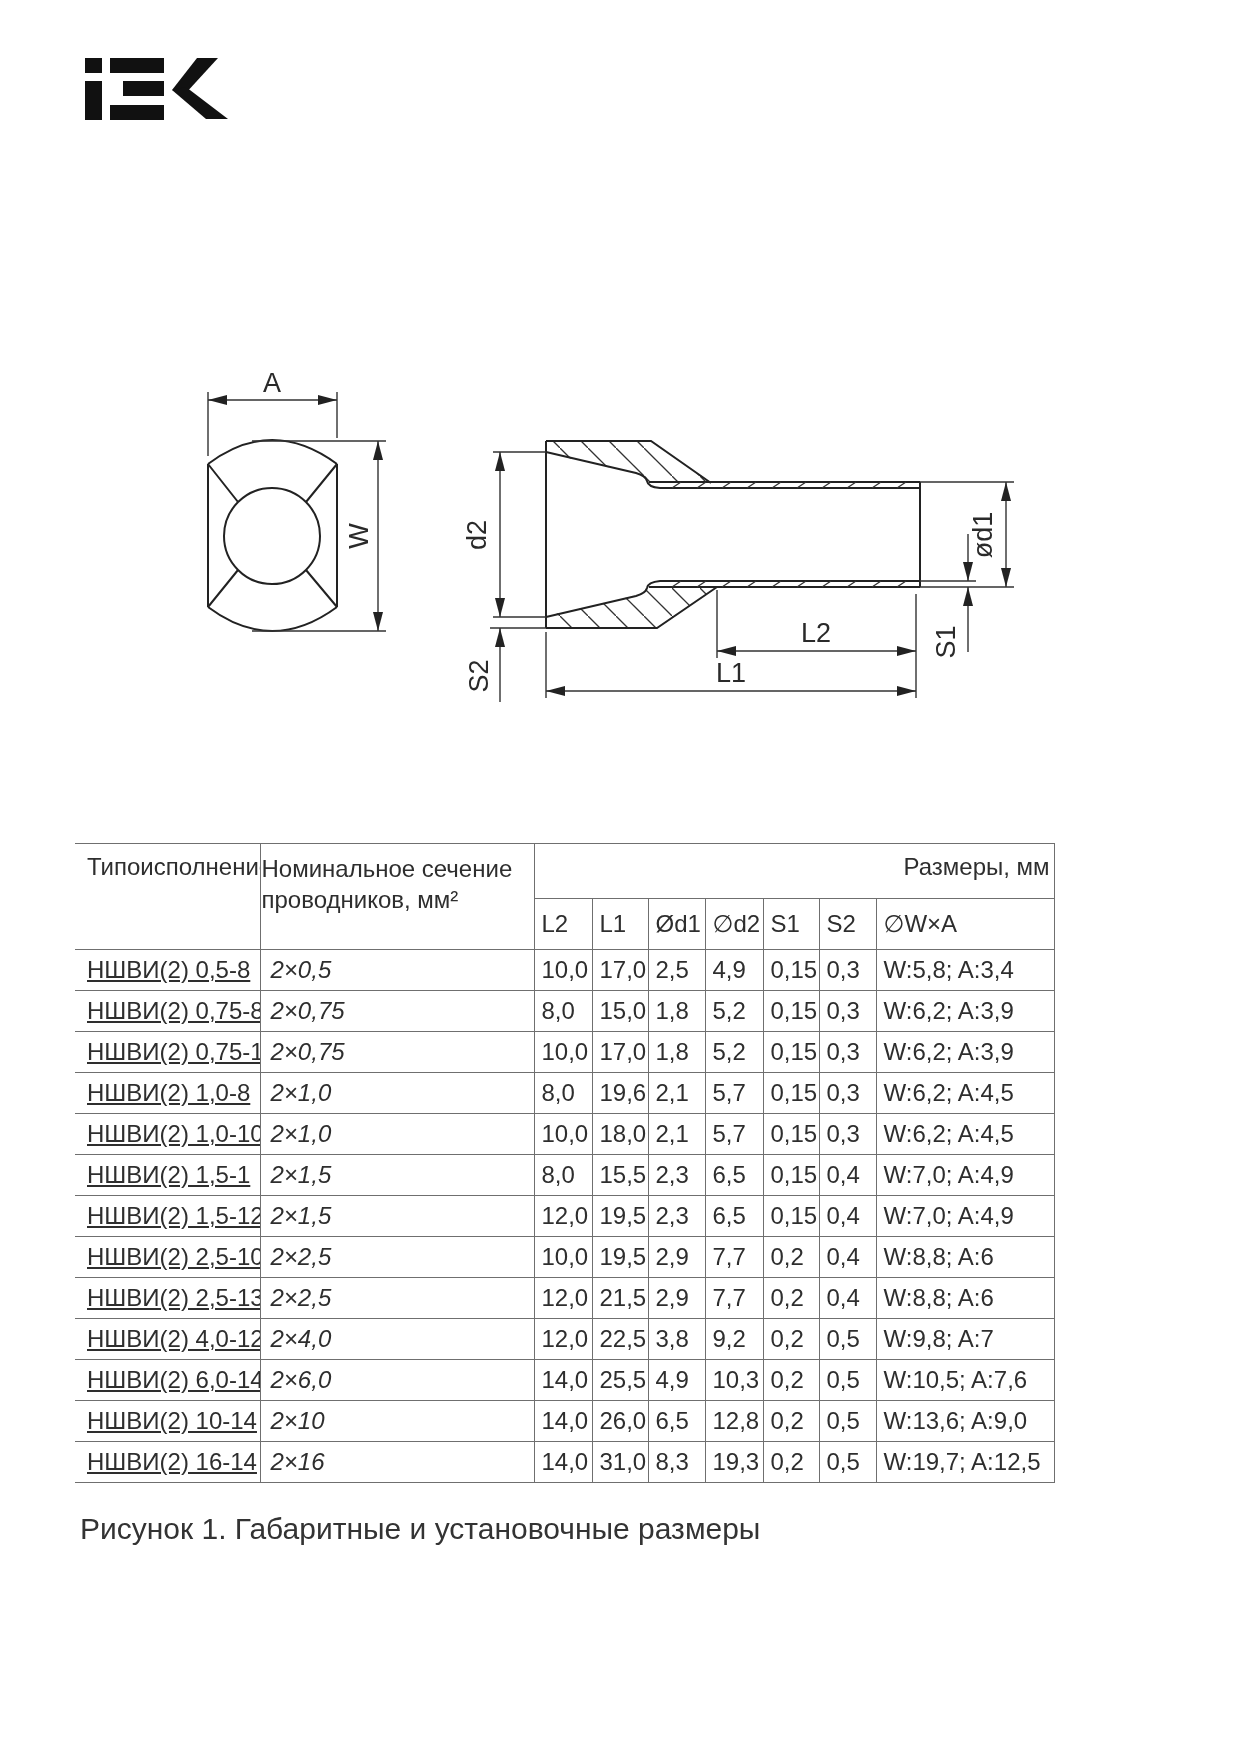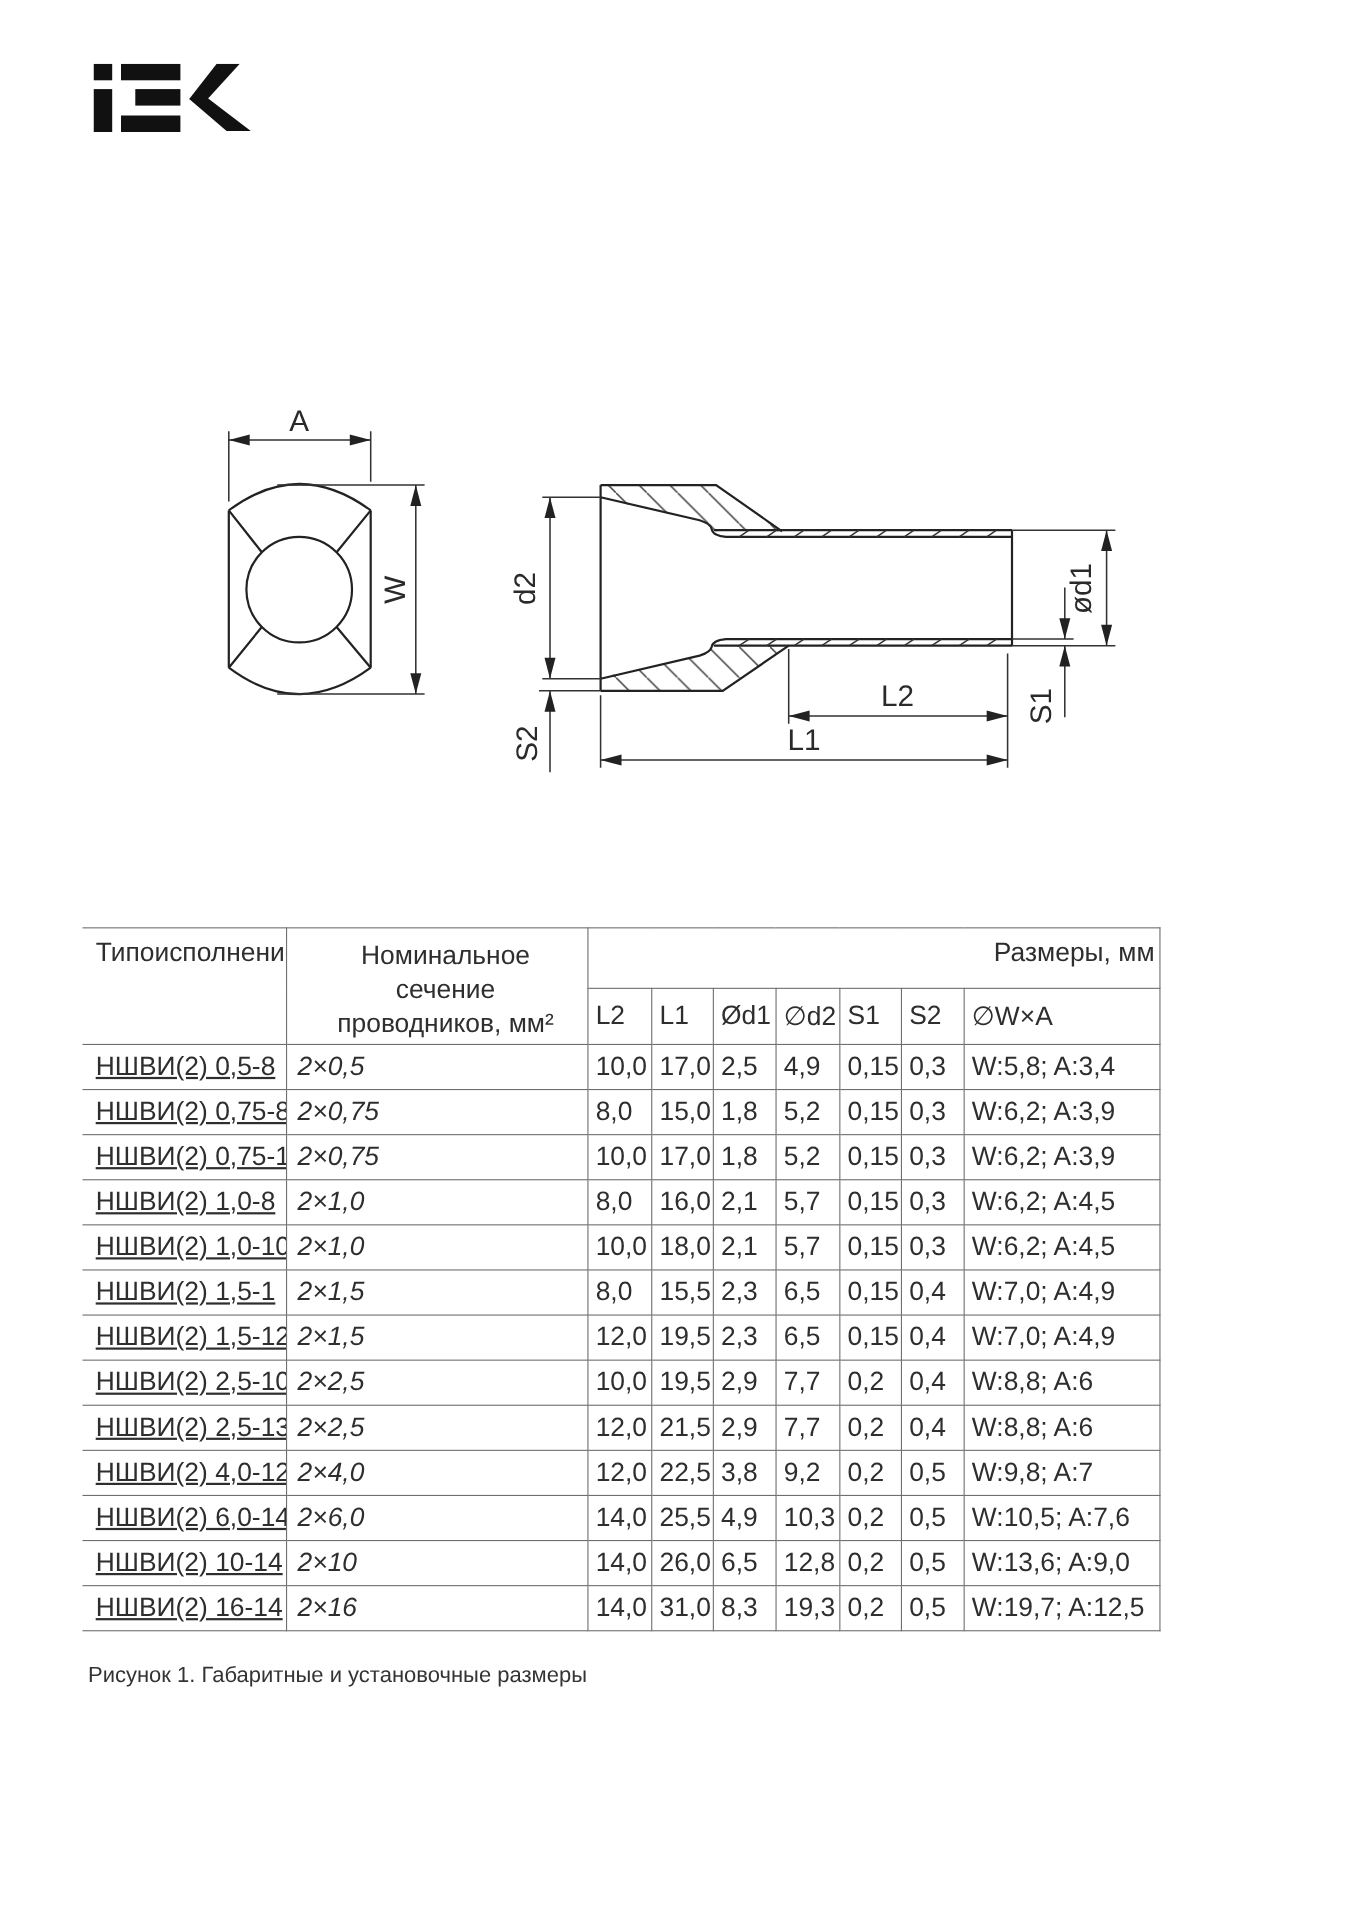--- a/index.html
+++ b/index.html
@@ -12,29 +12,29 @@
   .draw-label{font-family:"Liberation Sans",sans-serif;font-size:27px;fill:#2a2a2a;}
 
   .dim-table{position:absolute;left:75px;top:843px;width:979px;border-collapse:collapse;
              table-layout:fixed;font-size:24px;color:#2e2e2e;}
   .dim-table th,.dim-table td{border:1px solid #6f6f6f;font-weight:normal;text-align:left;
              white-space:nowrap;overflow:hidden;}
   .dim-table tr > *:first-child{border-left:none;}
   .dim-table thead tr.hrow1{height:55px;}
   .dim-table thead tr.hrow2{height:51px;}
   th.h-type{vertical-align:top;padding:9px 4px 0 12px;}
-  th.h-section{vertical-align:top;padding:9px 8px 0 24px;line-height:31px;white-space:normal;text-align:center;}
+  th.h-section{vertical-align:top;padding:9px 8px 0 1px;line-height:31px;white-space:normal;}
   th.h-sizes{vertical-align:top;padding:9px 4px 0 10px;text-align:right;}
   th.h-dim{vertical-align:middle;padding:0 0 0 7px;}
   .dim-table tbody td{height:38px;vertical-align:middle;}
   td.c-type{padding-left:12px;text-decoration:underline;}
   td.c-section{padding-left:10px;font-style:italic;}
   td.c-dim{padding-left:7px;}
 
-  .caption{position:absolute;left:80px;top:1512px;font-size:20px;color:#333;}
+  .caption{position:absolute;left:80px;top:1512px;font-size:30px;color:#333;}
 </style>
 </head>
 <body>
 
 <div class="page">
 
   <svg class="logo-svg" width="143" height="63" viewBox="0 0 143 63" aria-label="IEK">
     <g fill="#111">
       <rect x="0" y="0" width="17" height="15"></rect>
       <rect x="0" y="23" width="17" height="39"></rect>
@@ -174,21 +174,21 @@
           <td class="c-dim">1,8</td>
           <td class="c-dim">5,2</td>
           <td class="c-dim">0,15</td>
           <td class="c-dim">0,3</td>
           <td class="c-dim">W:6,2; A:3,9</td>
         </tr>
         <tr>
           <td class="c-type">НШВИ(2) 1,0-8</td>
           <td class="c-section">2×1,0</td>
           <td class="c-dim">8,0</td>
-          <td class="c-dim">16,0</td>
+          <td class="c-dim">19,6</td>
           <td class="c-dim">2,1</td>
           <td class="c-dim">5,7</td>
           <td class="c-dim">0,15</td>
           <td class="c-dim">0,3</td>
           <td class="c-dim">W:6,2; A:4,5</td>
         </tr>
         <tr>
           <td class="c-type">НШВИ(2) 1,0-10</td>
           <td class="c-section">2×1,0</td>
           <td class="c-dim">10,0</td>

